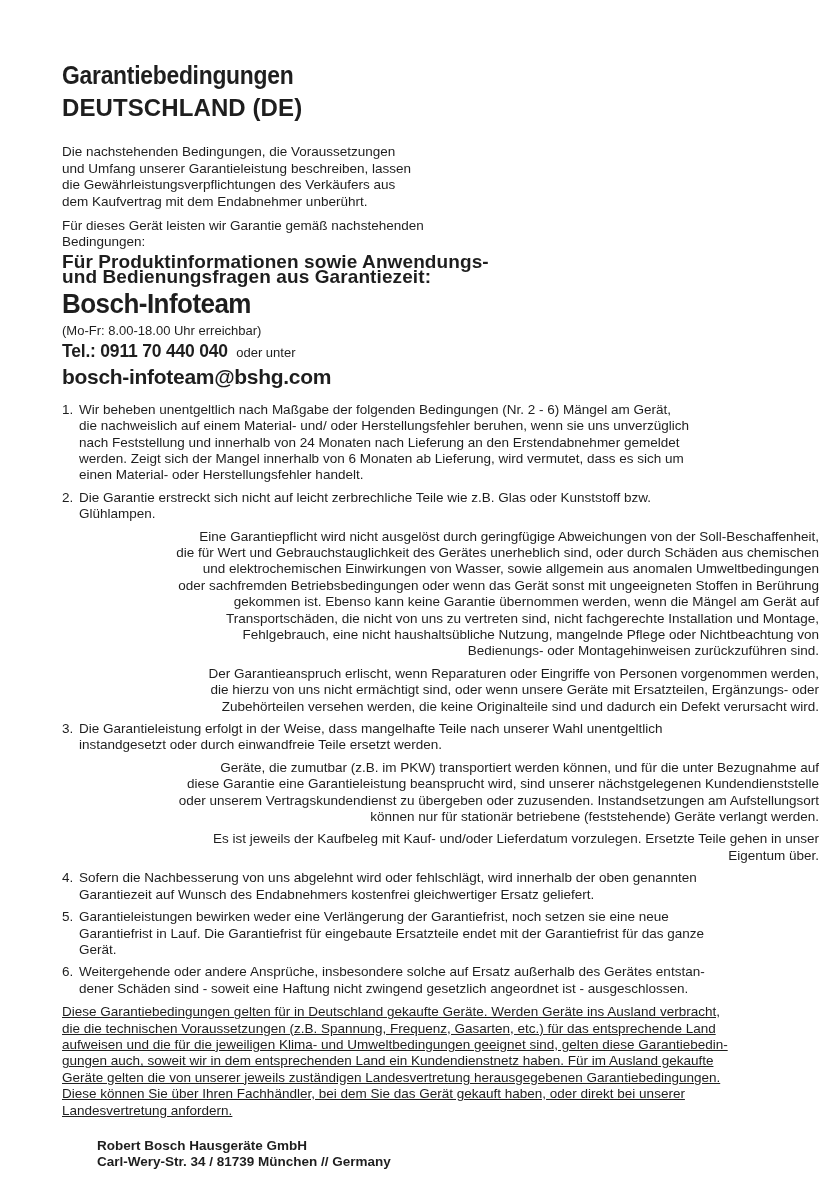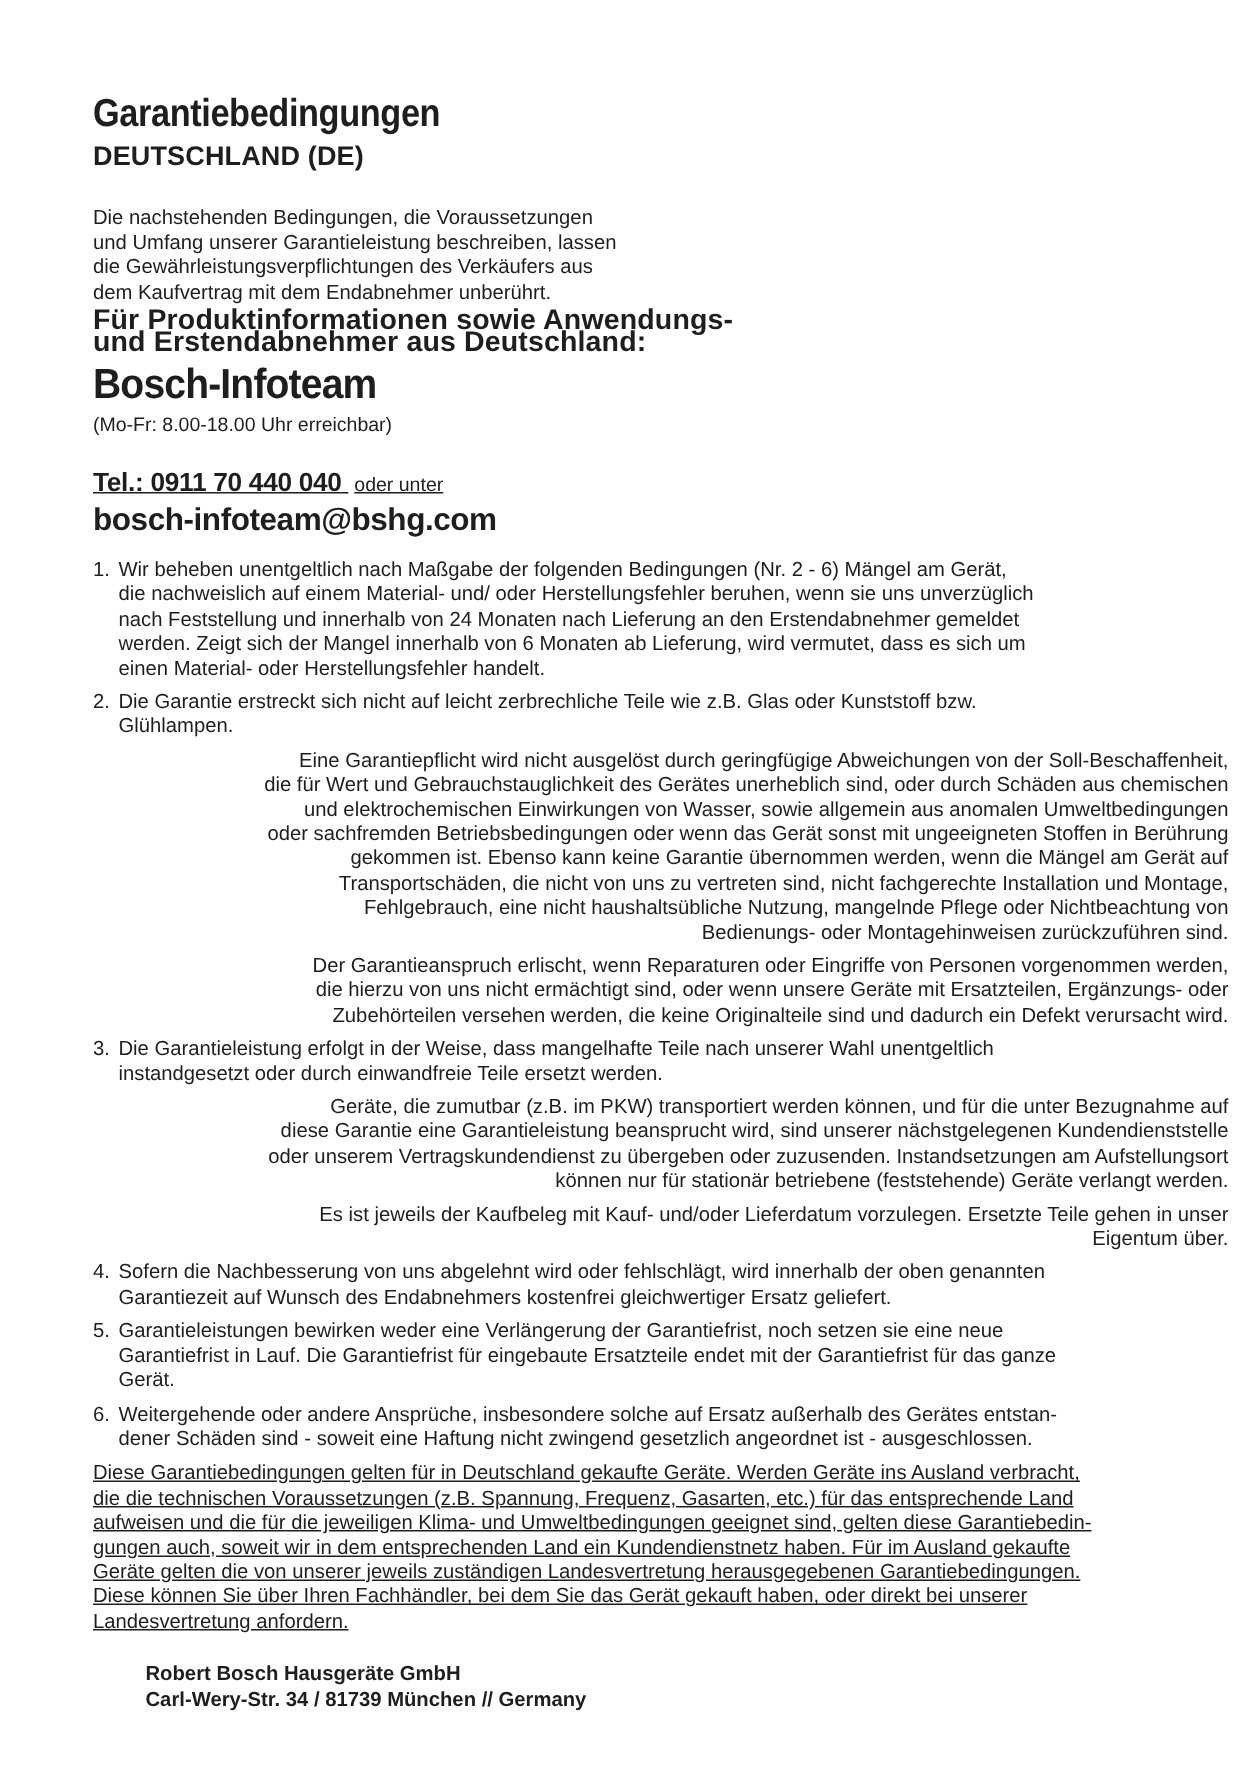--- a/index.html
+++ b/index.html
@@ -39,21 +39,21 @@
   .doc-title {
     font-size: 26px;
     font-weight: bold;
     line-height: 1.05;
     letter-spacing: -0.3px;
     transform: scaleX(0.88);
     transform-origin: left top;
     white-space: nowrap;
   }
   .doc-subtitle {
-    font-size: 18px;
+    font-size: 24px;
     font-weight: bold;
     margin-top: 5px;
     letter-spacing: 0.1px;
   }
   .intro-p {
     white-space: pre-line;
     font-size: 13.5px;
     line-height: 16.4px;
     margin: 0;
   }
@@ -74,23 +74,22 @@
     transform: scaleX(0.93);
     transform-origin: left top;
     white-space: nowrap;
   }
   .hours {
     font-size: 13px;
     line-height: 15px;
     margin-top: 5px;
   }
   .tel-line {
-    margin-top: 21px;
-    white-space: nowrap;
-    text-decoration: underline;
+    margin-top: 3px;
+    white-space: nowrap;
   }
   .tel-bold {
     font-size: 17.5px;
     font-weight: bold;
     letter-spacing: -0.2px;
   }
   .tel-suffix {
     font-size: 13px;
     margin-left: 4px;
   }
@@ -154,24 +153,26 @@
 <div class="page">
 
   <div class="header">
     <div class="col-left">
       <div class="doc-title">Garantiebedingungen</div>
       <div class="doc-subtitle">DEUTSCHLAND (DE)</div>
       <p class="intro-p first">Die nachstehenden Bedingungen, die Voraussetzungen
 und Umfang unserer Garantieleistung beschreiben, lassen
 die Gewährleistungsverpflichtungen des Verkäufers aus
 dem Kaufvertrag mit dem Endabnehmer unberührt.</p>
+      <p class="intro-p second">Für dieses Gerät leisten wir Garantie gemäß nachstehenden
+Bedingungen:</p>
     </div>
     <div class="col-right">
       <div class="contact-line">Für Produktinformationen sowie Anwendungs-</div>
-      <div class="contact-line">und Erstendabnehmer aus Deutschland:</div>
+      <div class="contact-line">und Bedienungsfragen aus Garantiezeit:</div>
       <div class="brand">Bosch-Infoteam</div>
       <div class="hours">(Mo-Fr: 8.00-18.00 Uhr erreichbar)</div>
       <div class="tel-line">
         <span class="tel-bold">Tel.: 0911 70 440 040</span>
         <span class="tel-suffix">oder unter</span>
       </div>
       <div class="email">bosch-infoteam@bshg.com</div>
     </div>
   </div>
 

